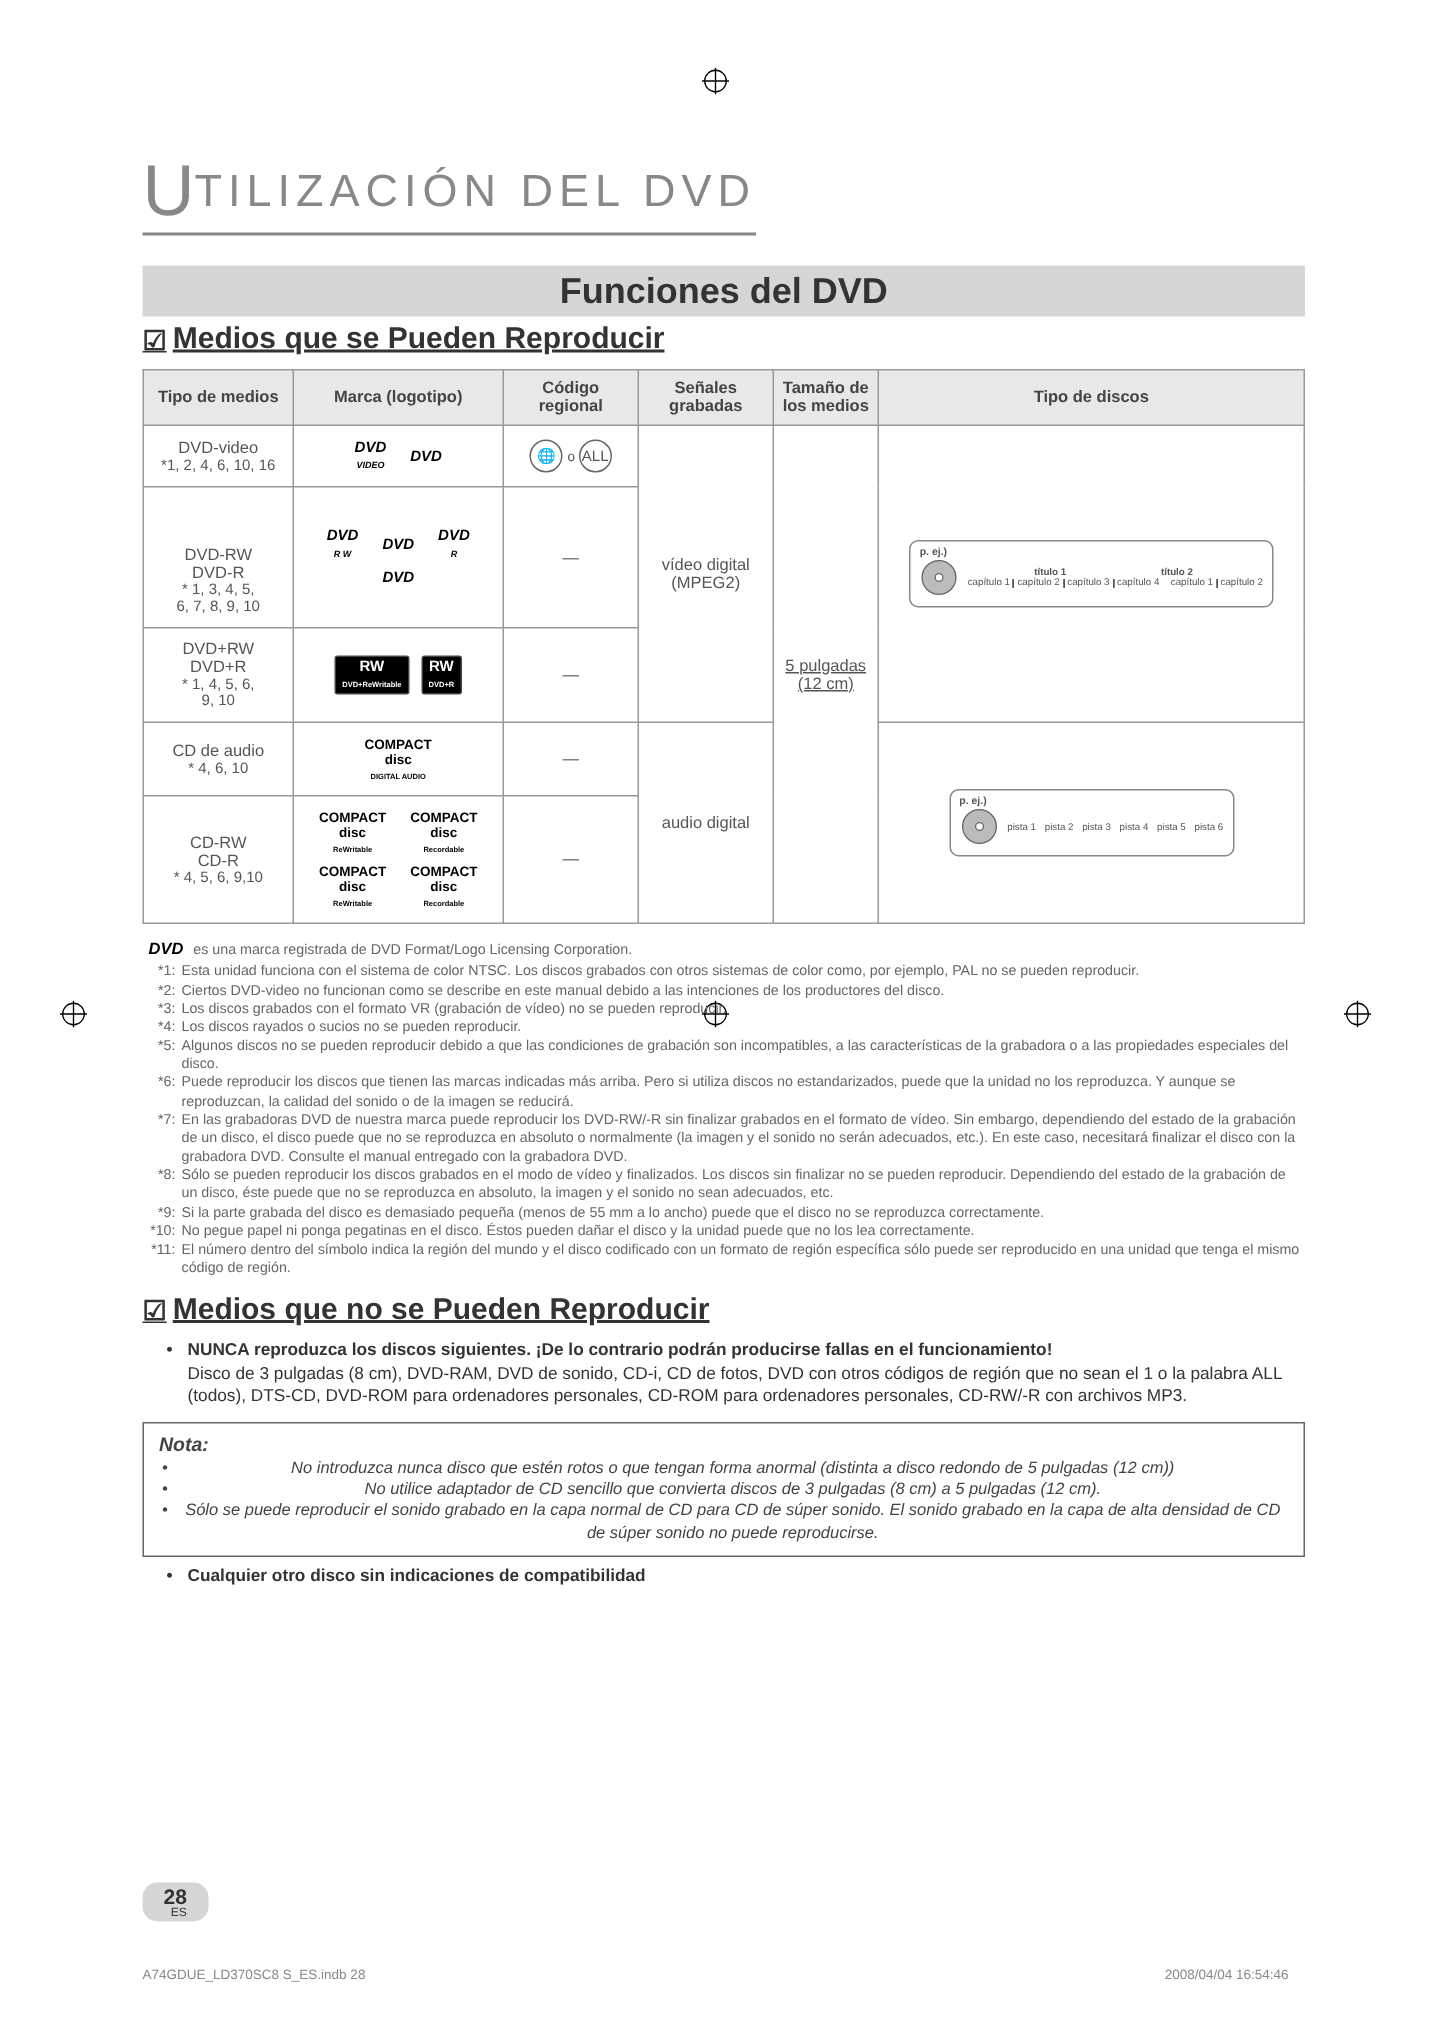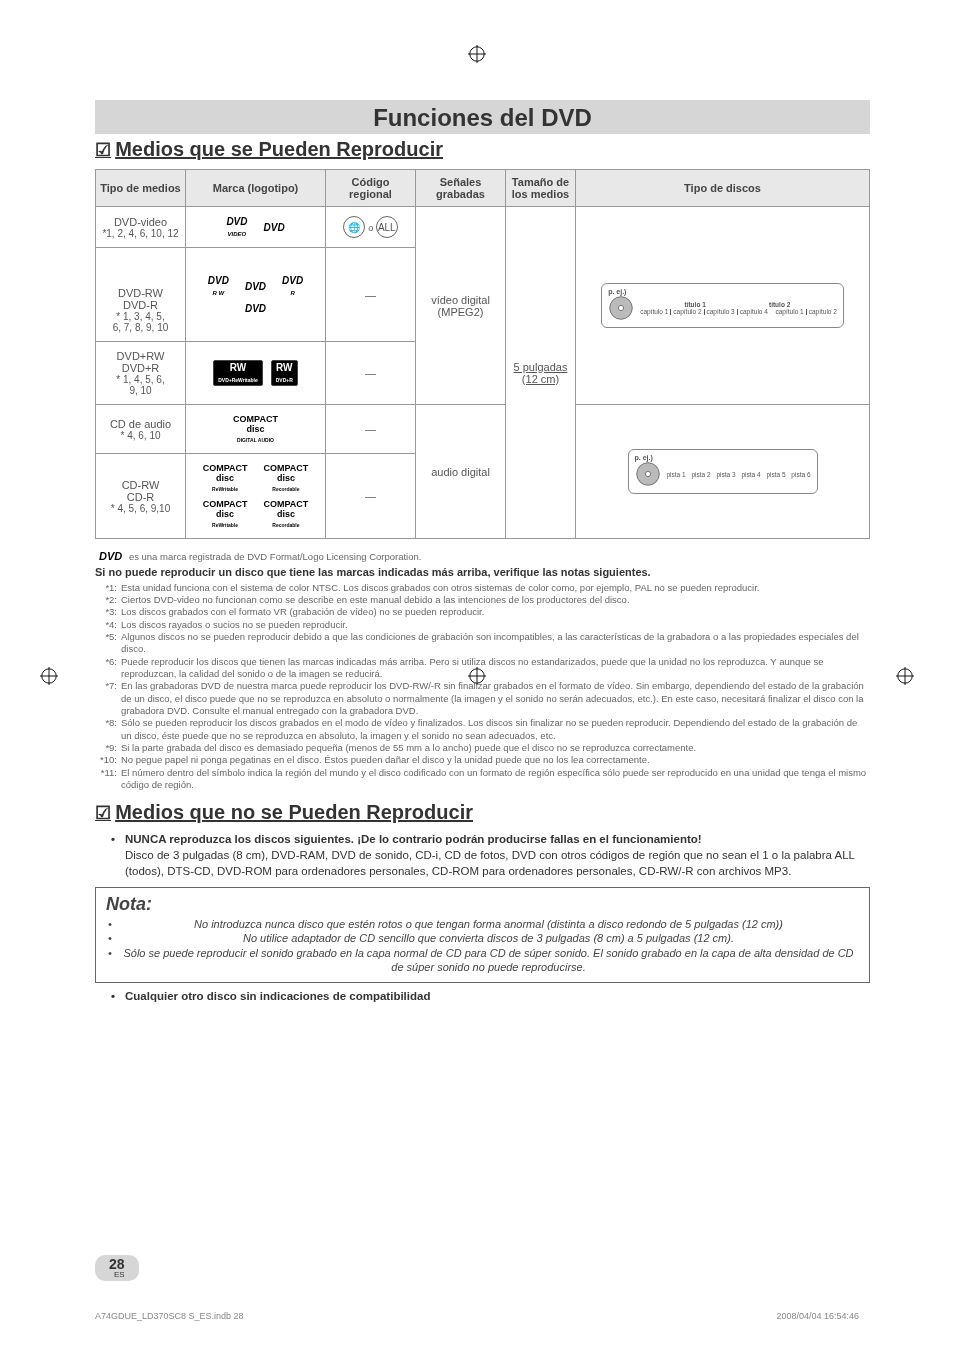--- a/index.html
+++ b/index.html
@@ -72,21 +72,21 @@
     font-weight: bold;
     font-size: 11px;
     color:#444;
   }
   table.media td {
     border: 1px solid #999;
     padding: 8px 6px;
     text-align: center;
     vertical-align: middle;
   }
-  .col-type   { width: 90px; }
+  .col-type   { width: 100px; }
   .col-brand  { width: 140px; }
   .col-region { width: 90px; }
   .col-signal { width: 90px; }
   .col-size   { width: 70px; }
   .col-discs  { width: auto; }
   .logo-group { display:flex; flex-wrap:wrap; gap:4px 8px; justify-content:center; align-items:center; }
   .logo { font-size:10px; font-weight:bold; border:1px solid #444; border-radius:2px; padding:1px 4px; background:#fff; color:#000; }
   .logo-dvd { font-style:italic; border:none; }
   .logo-disc { border:none; font-size:9px; }
   .region-circle { display:inline-flex; width:22px; height:22px; border:1px solid #666; border-radius:50%; align-items:center; justify-content:center; font-size:10px; }
@@ -101,21 +101,21 @@
   .bullets li{ margin-bottom:2px; list-style:none; position:relative; }
   .bullets li.dot::before { content:"•"; position:absolute; left:-14px; font-weight:bold; }
   .bullets li .b { font-weight:bold; }
   .nota-box {
     border:1px solid #666;
     padding:6px 10px 8px 10px;
     margin:8px 0 6px 0;
     font-size:11px;
     color:#444;
   }
-  .nota-box .label { font-weight:bold; font-style:italic; font-size:18px; display:block; margin-bottom:2px;}
+  .nota-box .label { font-weight:bold; font-style:italic; font-size:13px; display:block; margin-bottom:2px;}
   .nota-box ul { padding-left:12px; font-style:italic; }
   .nota-box li { list-style:none; position:relative; line-height:1.3;text-align:center; }
   .nota-box li::before{ content:"•"; position:absolute; left:-10px;}
   .page-num {
     position:absolute;
     left:95px;
     bottom:70px;
     background:#d6d6d6;
     border-radius:10px;
     padding:2px 14px 2px 14px;
@@ -173,20 +173,23 @@
 <div class="crop-mark right">
     <svg viewBox="0 0 20 20">
       <circle cx="10" cy="10" r="8" fill="none" stroke="#000" stroke-width="1"></circle>
       <line x1="10" y1="0" x2="10" y2="20" stroke="#000"></line>
       <line x1="0" y1="10" x2="20" y2="10" stroke="#000"></line>
     </svg>
   </div>
 
 <div class="page">
 
+  <div class="section-tag">
+    <span class="bigU">U</span><span>TILIZACIÓN DEL DVD</span>
+  </div>
 
   <div class="block-header">Funciones del DVD</div>
 
   <div class="sub-header">
     <span class="check">☑</span>
     <span>Medios que se Pueden Reproducir</span>
   </div>
 
   <table class="media">
     <thead>
@@ -197,21 +200,21 @@
         <th class="col-signal">Señales grabadas</th>
         <th class="col-size">Tamaño de los medios</th>
         <th class="col-discs">Tipo de discos</th>
       </tr>
     </thead>
     <tbody>
 
       <tr>
         <td>
           <div>DVD-video</div>
-          <div style="font-size:10px;">*1, 2, 4, 6, 10, 12</div>
+          <div style="font-size:10px;">*1, 2, 4, 6, 10, 16</div>
         </td>
         <td>
             <div class="logo-group">
               <span class="logo logo-dvd">DVD<br><span style="font-size:6px;">VIDEO</span></span>
               <span class="logo logo-dvd">DVD</span>
             </div>
           </td>
         <td>
           <span class="region-circle">🌐</span>
           <span style="font-size:9px;"> o </span>
@@ -329,21 +332,20 @@
           <span class="logo logo-disc">COMPACT<br><b>disc</b><br><span style="font-size:5px;">Recordable</span></span>
         </div>
           </td>
         <td><span>—</span></td>
       </tr>
     </tbody>
   </table>
 
   <div class="notes">
     <p><span class="logo logo-dvd" style="font-size:11px;">DVD</span> <span>es una marca registrada de DVD Format/Logo Licensing Corporation.</span></p>
-    <p class="bold-line">Si no puede reproducir un disco que tiene las marcas indicadas más arriba, verifique las notas siguientes.</p>
     <div id="footnotes-container">
         <div class="note-item">
           <span class="num">*1:</span>
           <span class="txt">Esta unidad funciona con el sistema de color NTSC. Los discos grabados con otros sistemas de color como, por ejemplo, PAL no se pueden reproducir.</span>
         </div>
         <div class="note-item">
           <span class="num">*2:</span>
           <span class="txt">Ciertos DVD-video no funcionan como se describe en este manual debido a las intenciones de los productores del disco.</span>
         </div>
         <div class="note-item">

